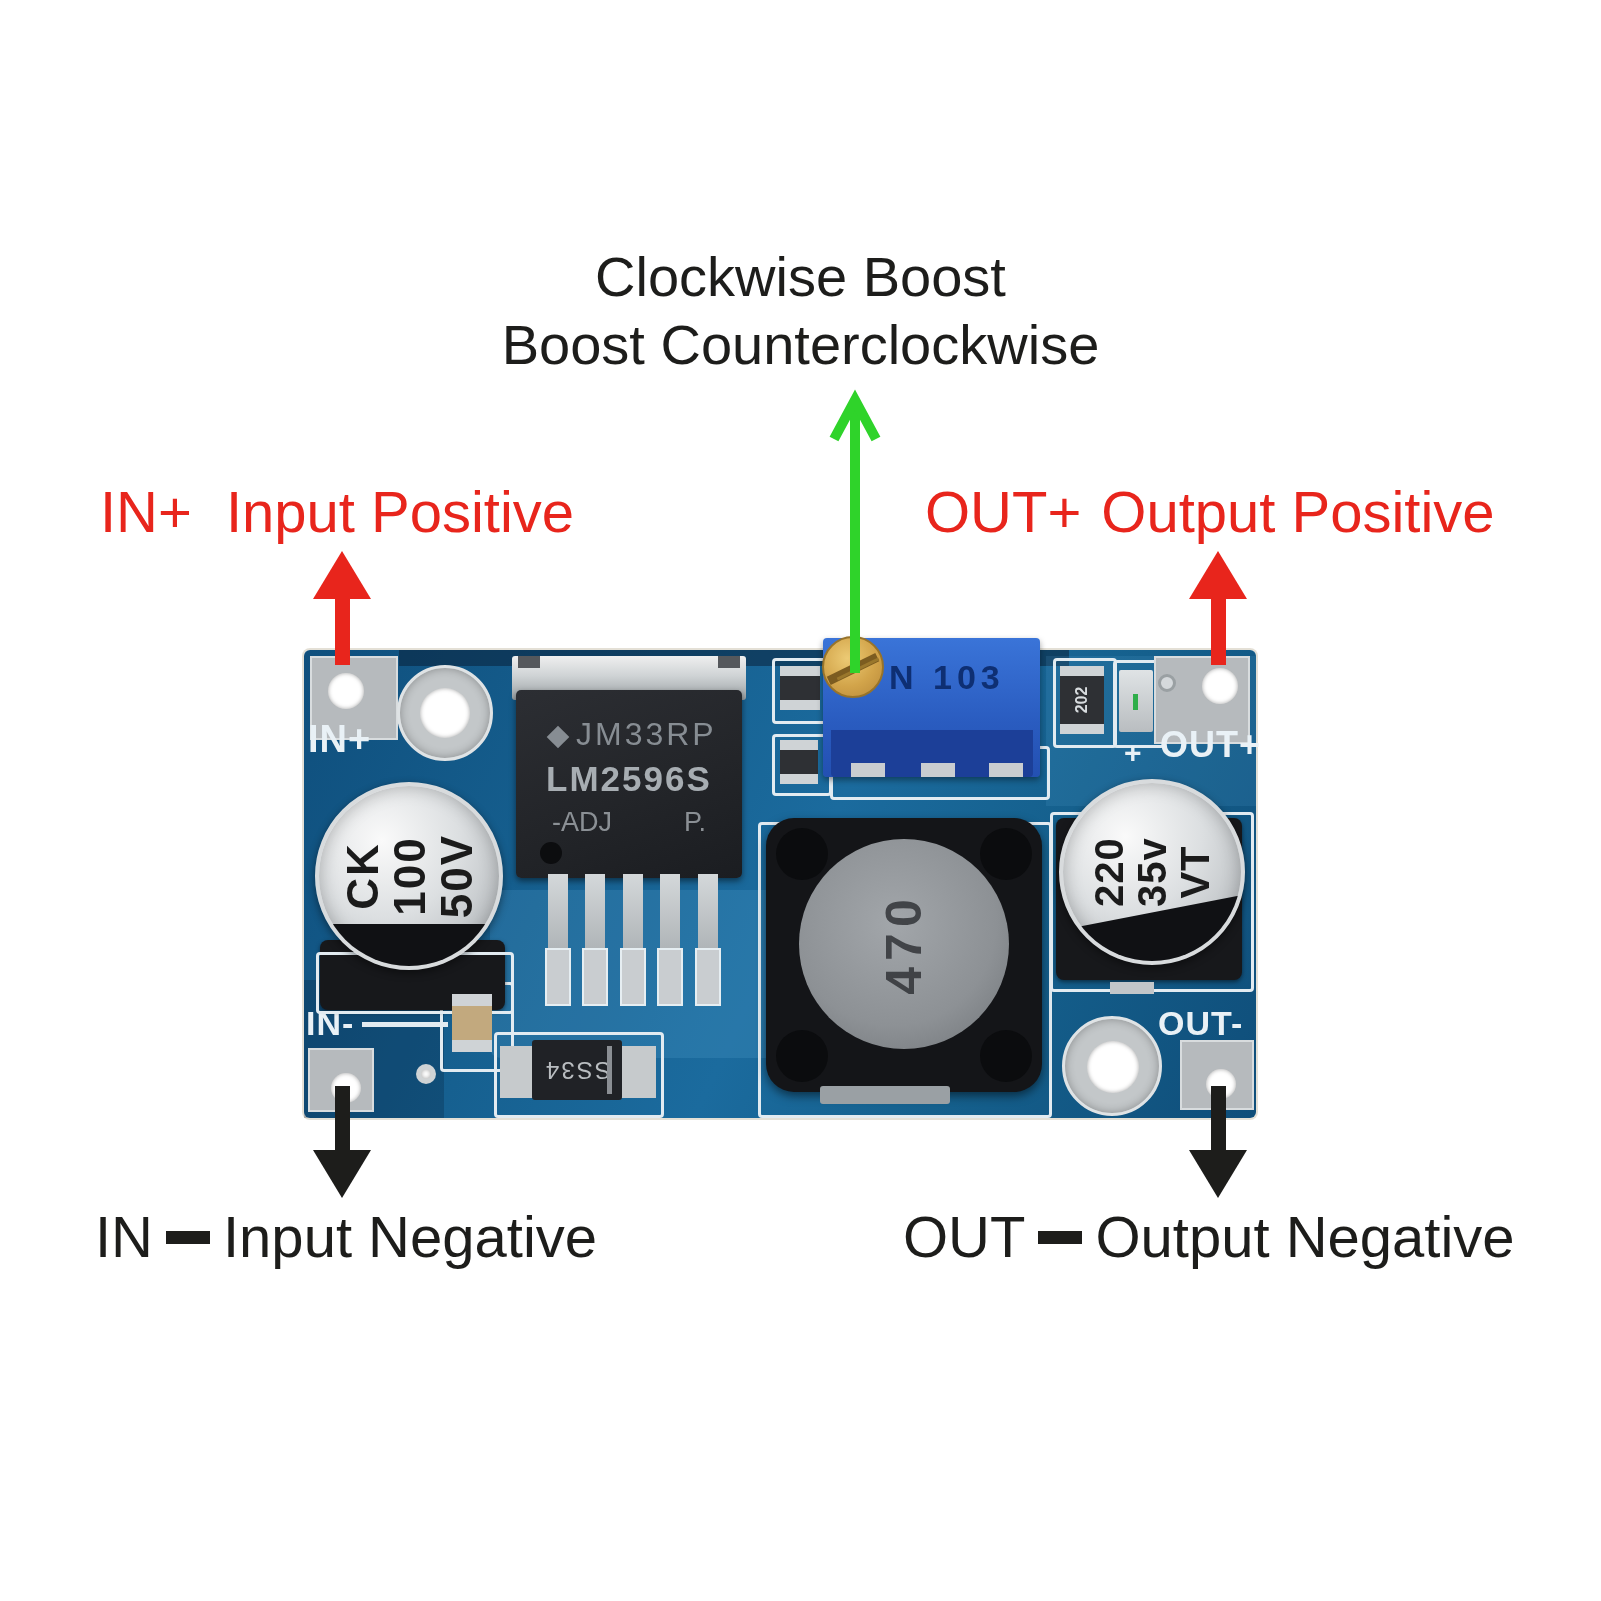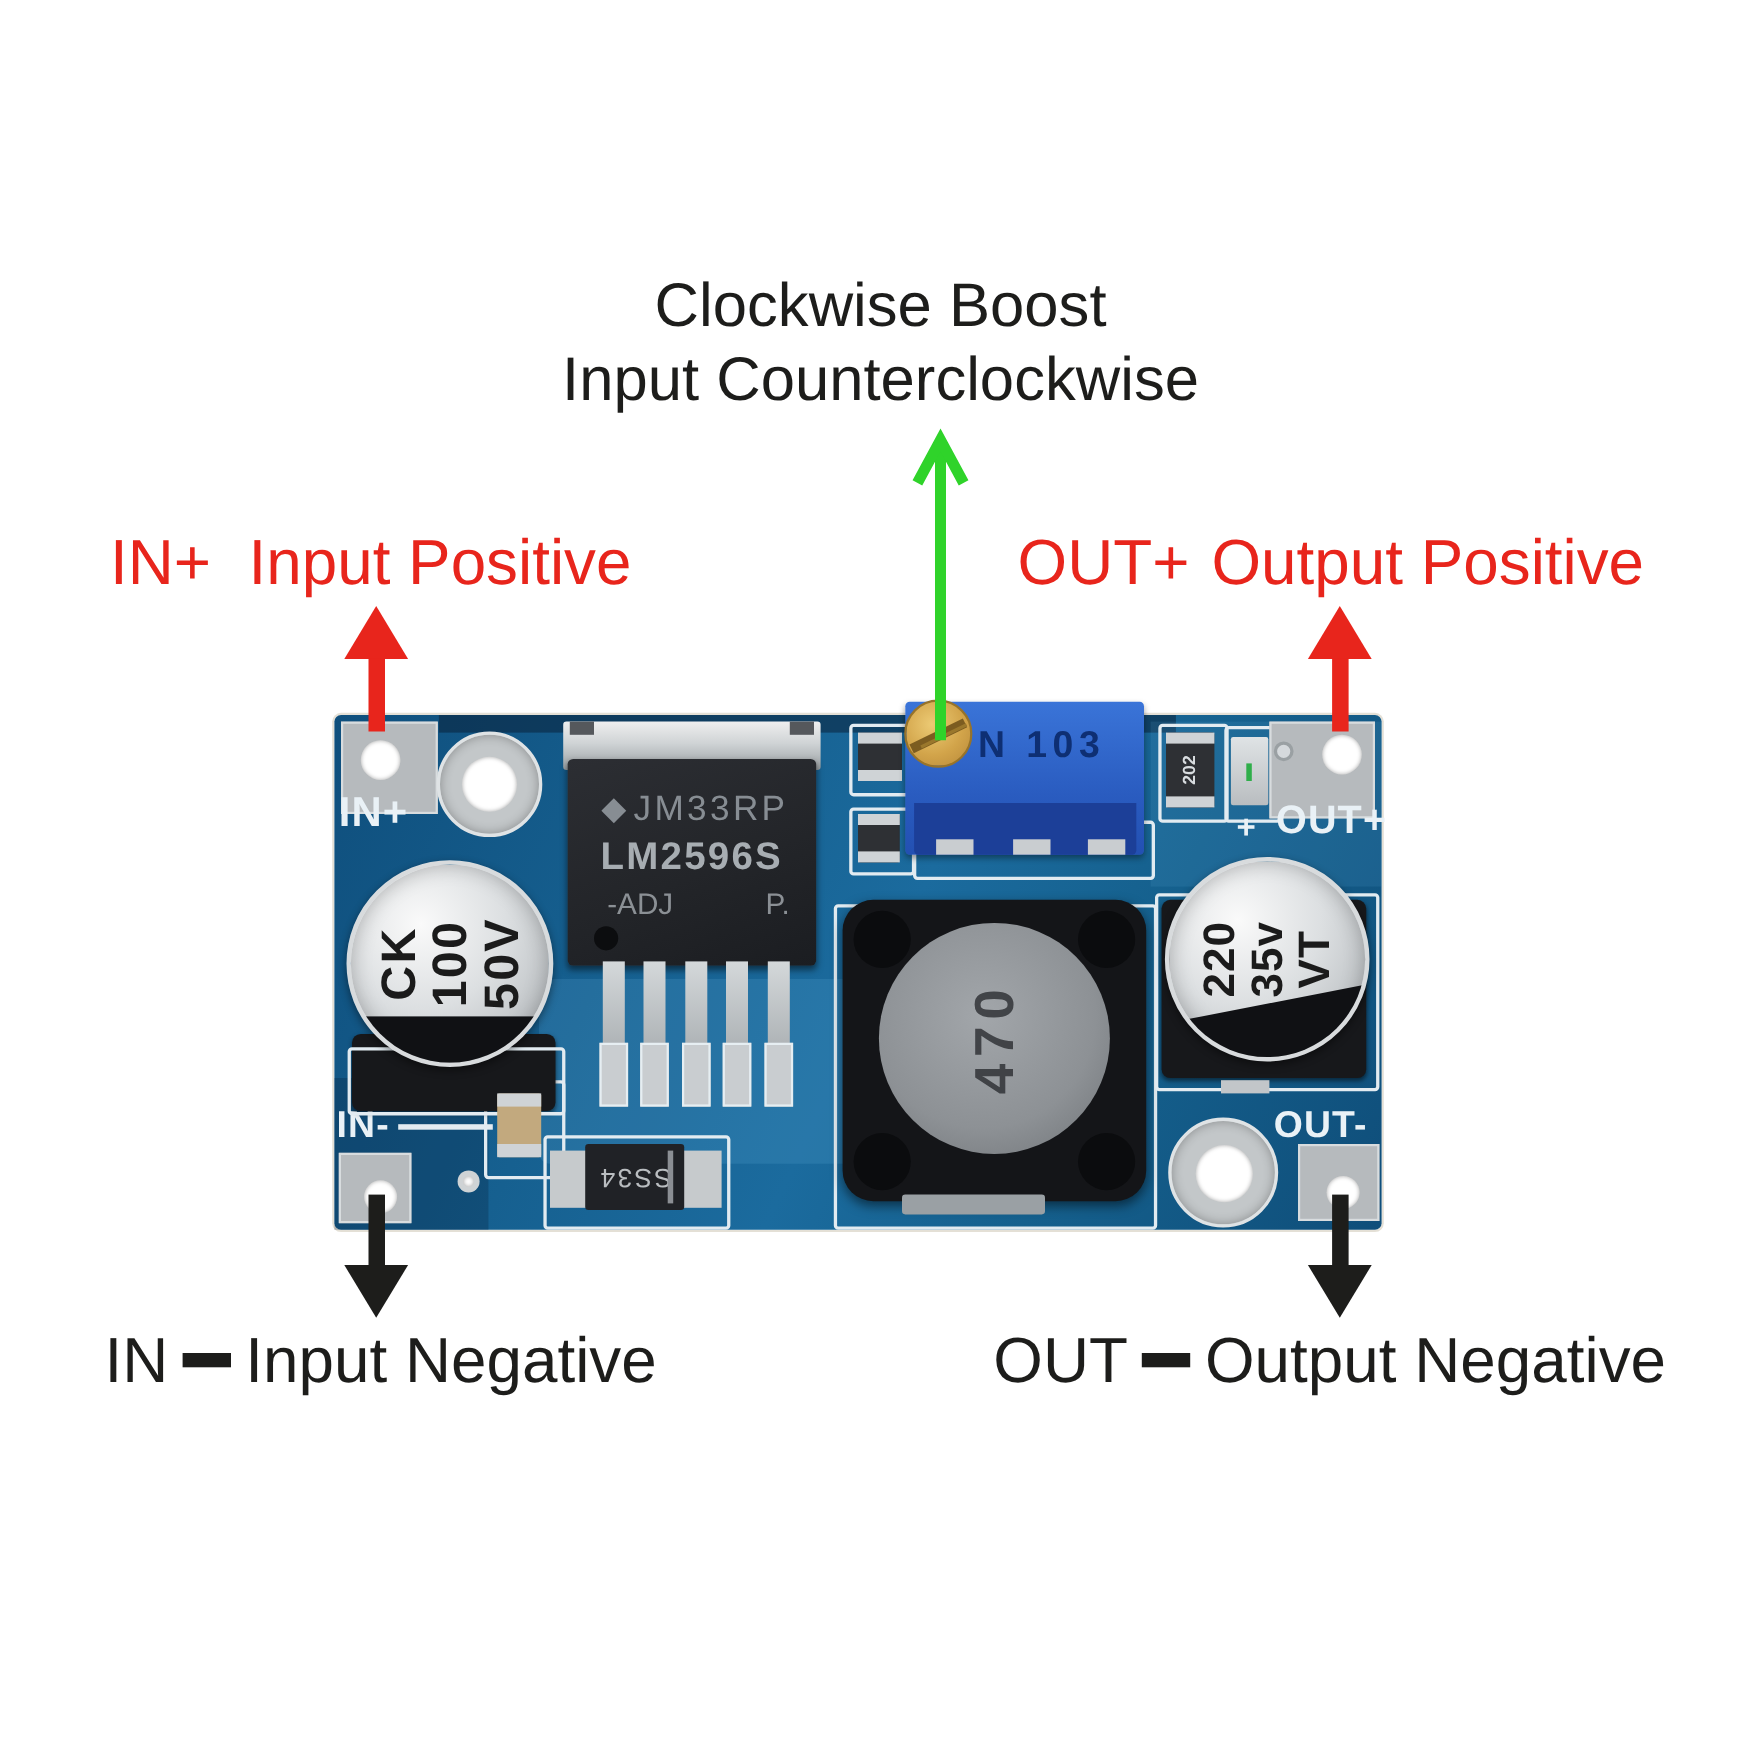--- a/index.html
+++ b/index.html
@@ -76,21 +76,21 @@
 
   .diode-body{background:#202226;border-radius:3px;display:flex;align-items:center;justify-content:center;}
 </style>
 </head>
 <body>
 
 <div id="canvas">
 
   <div class="abs title">
     <div>Clockwise Boost</div>
-    <div>Input Counterclockwise</div>
+    <div>Boost Counterclockwise</div>
   </div>
 
   <div class="abs lbl red" style="left:100px;top:478px;">
     <span>IN+</span><span class="pin-gap"></span><span>Input Positive</span>
   </div>
   <div class="abs lbl blk" style="left:95px;top:1203px;">
     <span>IN</span><span class="neg-dash"></span><span>Input Negative</span>
   </div>
   <div class="abs lbl red" style="left:925px;top:478px;">
     <span>OUT+</span><span class="pin-gap sm"></span><span>Output Positive</span>
@@ -157,21 +157,21 @@
 
     <div class="abs ic-tab" style="left:208px;top:6px;width:234px;height:44px;">
       <div class="abs" style="left:6px;top:0;width:22px;height:12px;background:#55585c;"></div>
       <div class="abs" style="left:206px;top:0;width:22px;height:12px;background:#55585c;"></div>
     </div>
     <div class="abs ic-body" style="left:212px;top:40px;width:226px;height:188px;">
       <div style="padding:26px 0 0 34px;font-size:32px;letter-spacing:3px;color:#878d93;">
         <span style="display:inline-block;width:16px;height:16px;background:#878d93;transform:rotate(45deg);margin-right:10px;"></span><span>JM33RP</span>
       </div>
       <div style="padding:6px 17px 0 30px;font-size:35px;font-weight:bold;letter-spacing:2px;color:#a7adb2;">LM2596S</div>
-      <div style="display:flex;justify-content:space-between;padding:8px 24px 0 36px;font-size:27px;color:#8b9095;">
+      <div style="display:flex;justify-content:space-between;padding:8px 36px 0 36px;font-size:27px;color:#8b9095;">
         <span>-ADJ</span>
           <span>P.</span>
       </div>
       <div class="abs" style="left:24px;bottom:14px;width:22px;height:22px;border-radius:50%;background:#0c0d0f;"></div>
     </div>
 
     <div class="abs ic-leg" style="left:244px;top:224px;width:20px;height:78px;"></div>
     <div class="abs ic-leg" style="left:281px;top:224px;width:20px;height:78px;"></div>
     <div class="abs ic-leg" style="left:319px;top:224px;width:20px;height:78px;"></div>
     <div class="abs ic-leg" style="left:356px;top:224px;width:20px;height:78px;"></div>

